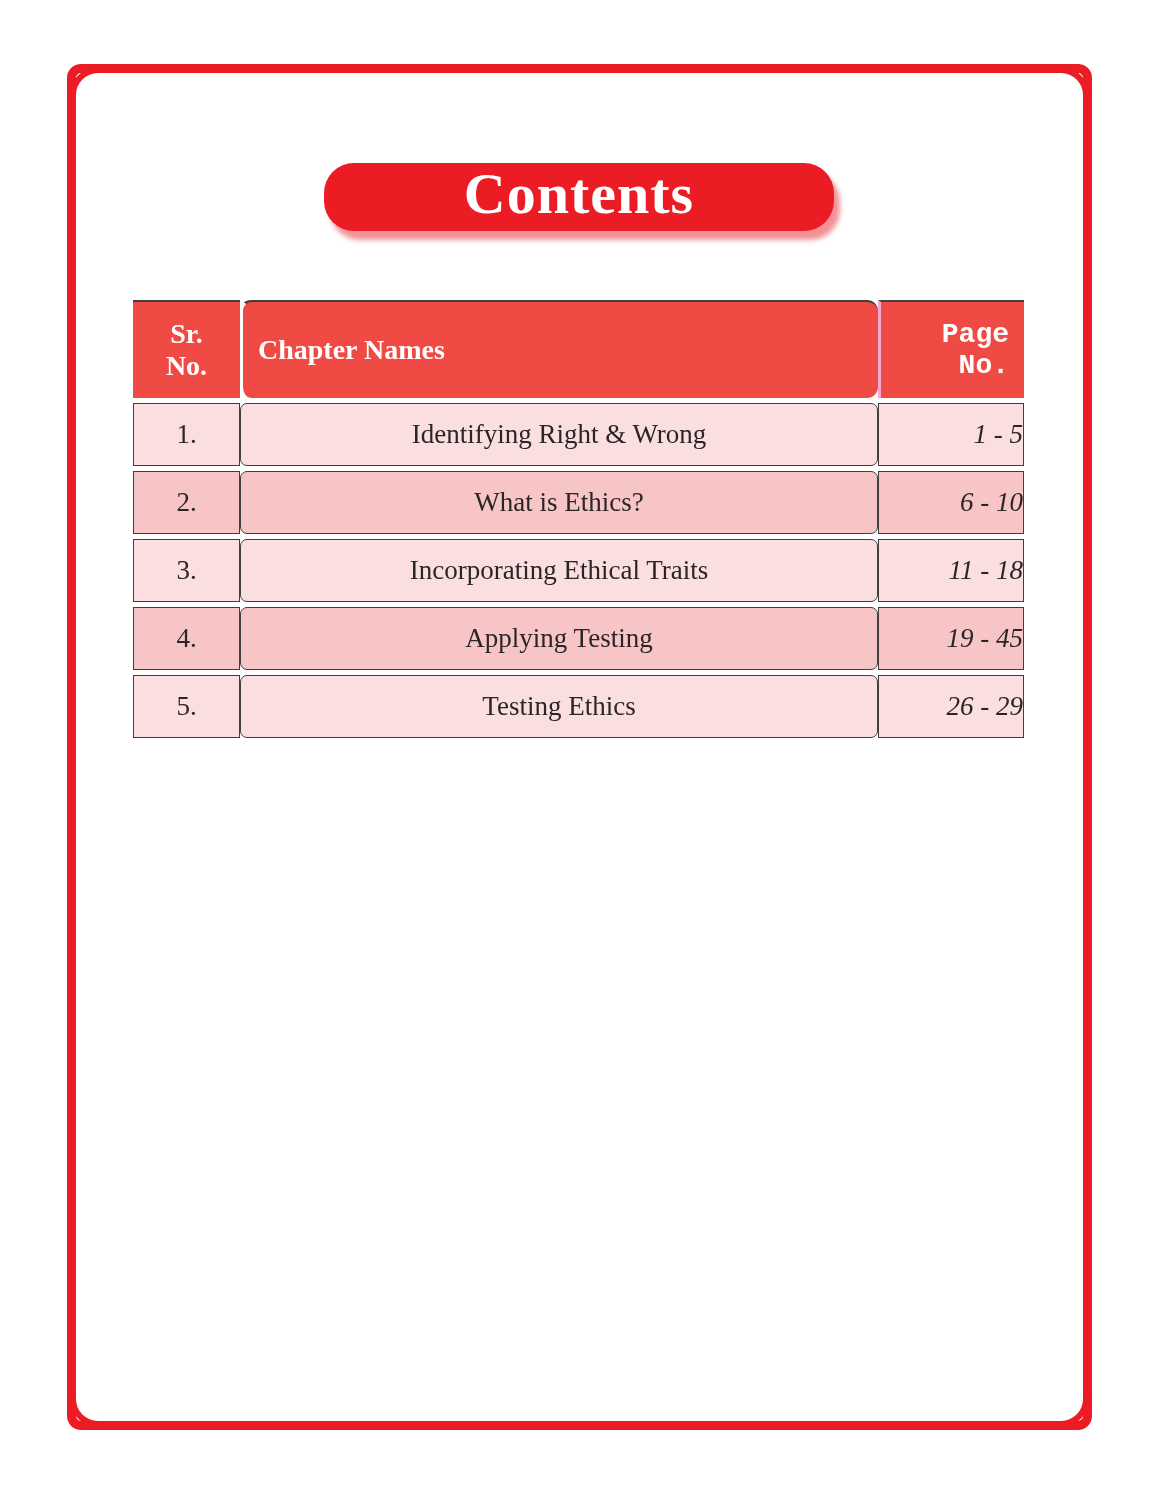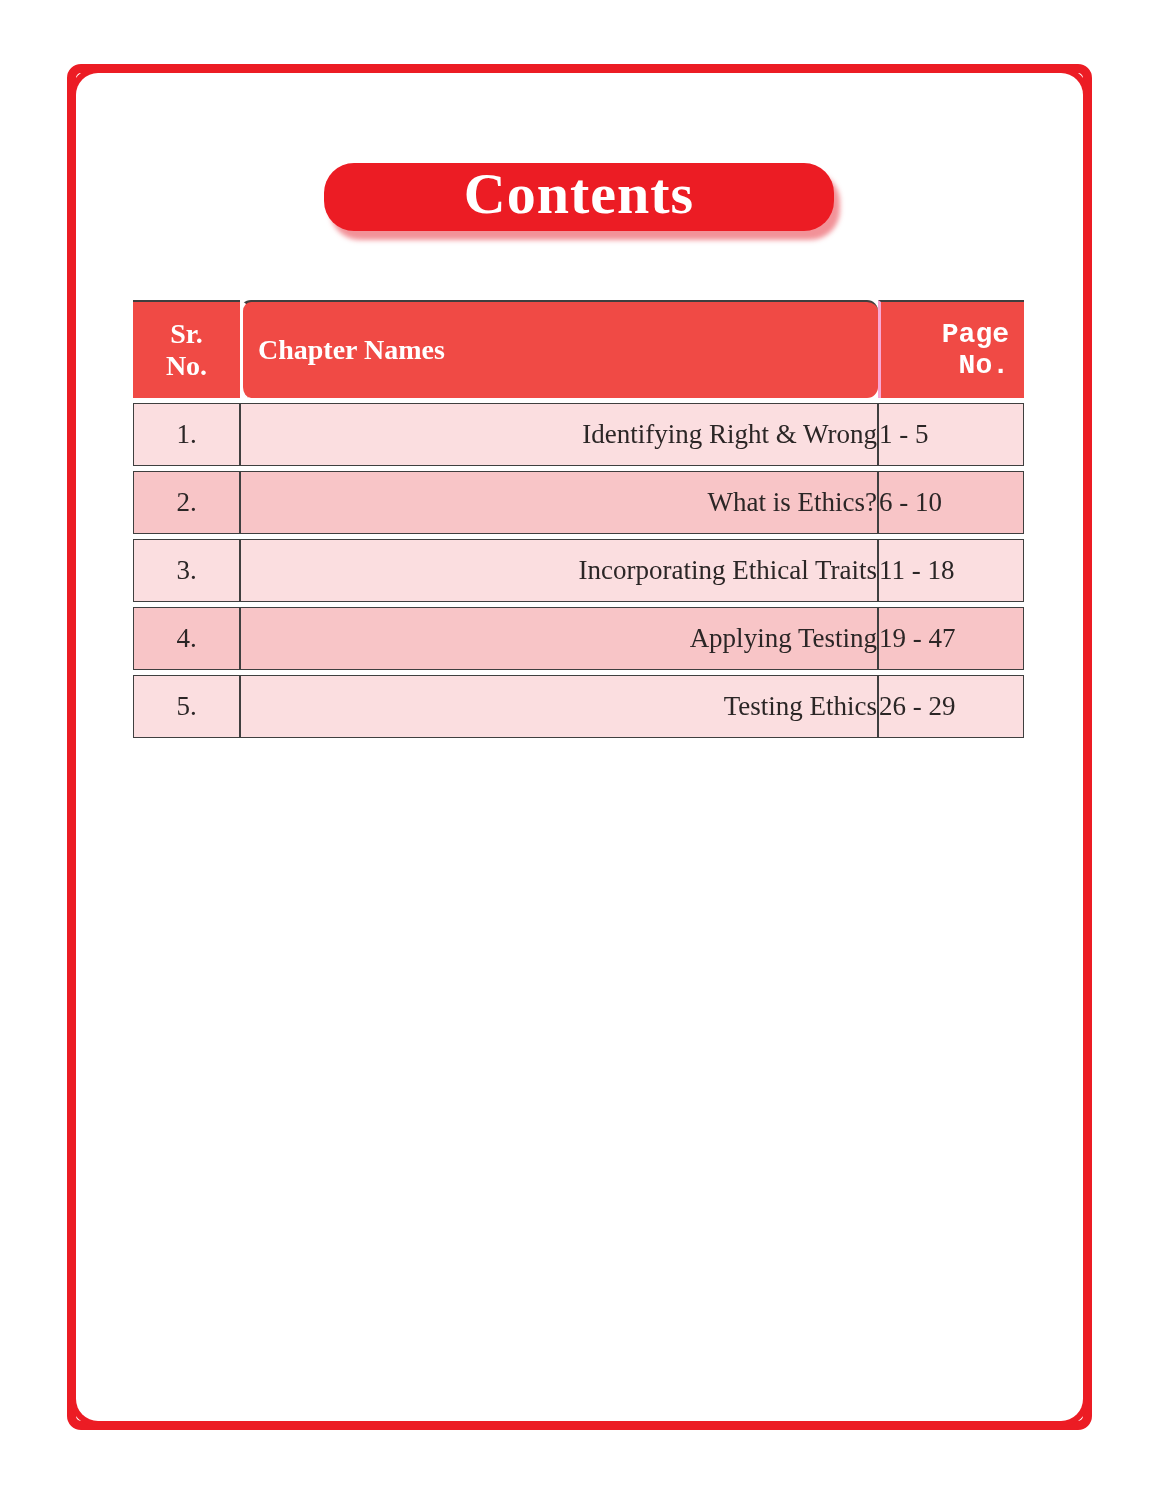--- a/index.html
+++ b/index.html
@@ -92,22 +92,22 @@
   table.toc td {
     border: 1px solid #3f3f3f;
     font-size: 27px;
     color: #2b2626;
     height: 61px;
     padding: 0;
   }
   tr.row-light td { background: #fbdee0; }
   tr.row-dark  td { background: #f8c5c7; }
   td.col-sr   { text-align: center; }
-  td.col-chapter { text-align: right; padding-left: 12px; }
-  td.col-page { text-align: left; }
+  td.col-chapter { text-align: center; padding-left: 12px; border-radius: 7px; }
+  td.col-page { text-align: right; font-style: italic; }
 </style>
 </head>
 <body>
 
 <div class="page">
   <div class="frame">
     <div class="frame-inner-round"></div>
   </div>
 
   <div class="banner">
@@ -139,21 +139,21 @@
         <td class="col-page">6 - 10</td>
       </tr>
       <tr class="row-light">
         <td class="col-sr">3.</td>
         <td class="col-chapter">Incorporating Ethical Traits</td>
         <td class="col-page">11 - 18</td>
       </tr>
       <tr class="row-dark">
         <td class="col-sr">4.</td>
         <td class="col-chapter">Applying Testing</td>
-        <td class="col-page">19 - 47</td>
+        <td class="col-page">19 - 45</td>
       </tr>
       <tr class="row-light">
         <td class="col-sr">5.</td>
         <td class="col-chapter">Testing Ethics</td>
         <td class="col-page">26 - 29</td>
       </tr>
     </tbody>
   </table>
 </div>
 

